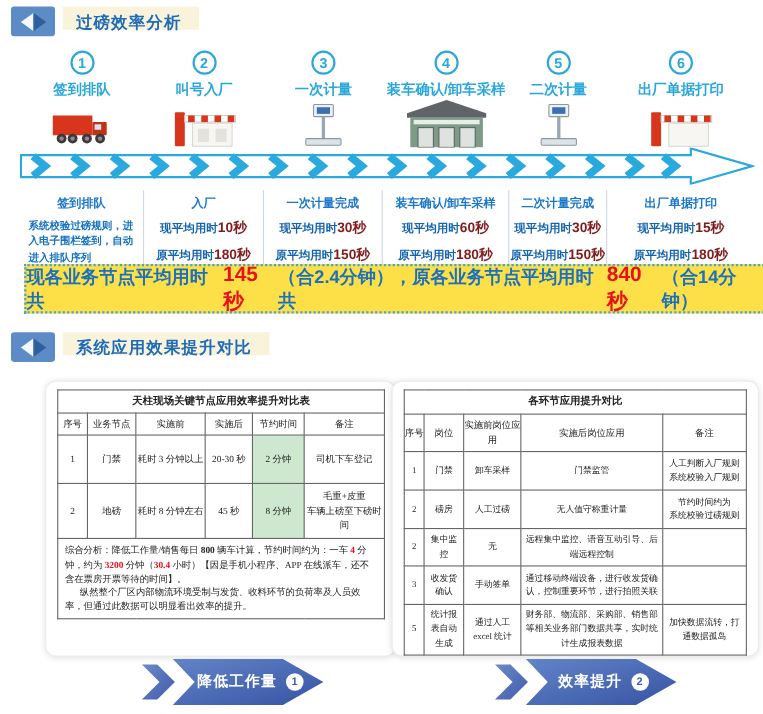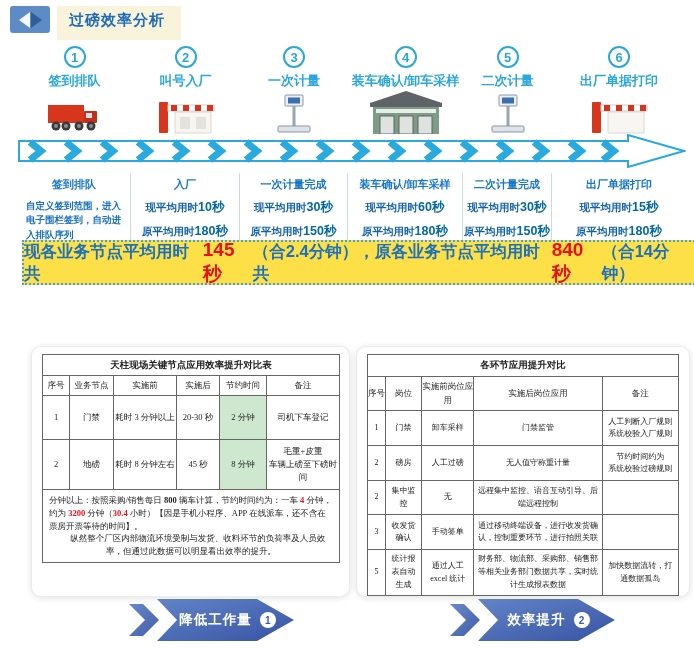--- a/index.html
+++ b/index.html
@@ -4,58 +4,58 @@
 <style>
   * { margin:0; padding:0; box-sizing:border-box; }
   body { font-family:"Liberation Sans","DejaVu Sans",sans-serif; background:#fff; }
   #page { position:relative; width:694px; height:649px; background:#ffffff; overflow:hidden; }
 
   
   .sec-header { position:absolute; left:10px; display:flex; align-items:stretch; }
   .hdr-icon { width:40px; height:27px; background:#5d8bc6; border-radius:3px; display:flex; align-items:center; justify-content:center; }
   .tri-white { width:0; height:0; border-top:8px solid transparent; border-bottom:8px solid transparent; border-right:11px solid #f4f7fb; }
   .tri-dark  { width:0; height:0; border-top:8px solid transparent; border-bottom:8px solid transparent; border-left:11px solid #2e5f9b; margin-left:1px; }
-  .hdr-title { margin-left:7px; background:#faf3dc; color:#1e6cb8; font-weight:bold; font-size:15px; padding:5px 16px 0 12px; letter-spacing:1px; height:34px; }
+  .hdr-title { margin-left:7px; background:#faf3dc; color:#1e6cb8; font-weight:bold; font-size:15px; padding:5px 16px 0 12px; letter-spacing:1px; height:21px; }
 
   
   .flow { position:absolute; top:46px; left:18px; width:668px; }
   .grid6 { display:grid; grid-template-columns:113px 109px 108px 115px 89px 134px; }
   .step-cell { display:flex; flex-direction:column; align-items:center; }
   .circle { width:22px; height:22px; border:2px solid #2aa7db; border-radius:50%; color:#2aa7db; font-size:13px; font-weight:bold; display:flex; align-items:center; justify-content:center; }
   .step-label { margin-top:4px; color:#2aa7db; font-size:13px; font-weight:bold; white-space:nowrap; }
   .icon-cell { display:flex; align-items:flex-end; justify-content:center; height:44px; }
 
   .arrow-wrap { margin-top:0px; height:34px; }
 
   
   .timings { margin-top:5px; }
   .tcol { text-align:center; padding-top:4px; border-right:1px solid #ccd8e2; min-height:62px; }
   .tcol:last-child { border-right:none; }
   .t-title { color:#1877c8; font-size:11px; font-weight:bold; margin-bottom:7px; }
   .t-desc { color:#1570bf; font-size:9.5px; font-weight:bold; line-height:1.5; padding:0 8px; text-align:left; }
   .t-line { margin-top:7px; font-size:10.5px; font-weight:bold; color:#1464ad; }
-  .t-val { color:#0369a1; font-size:12.5px; font-weight:bold;margin-top:23px; }
+  .t-val { color:#7f1d1d; font-size:12.5px; font-weight:bold;margin-top:23px; }
 
   
   .summary { position:absolute; top:240px; left:22px; width:681px; height:45px; border:2px dotted #45a3d8; display:flex; align-items:center; justify-content:flex-end; font-size:16.5px; font-weight:bold; color:#1c70bd; background:#fde047; }
   .summary .big-red { color:#e8111a; font-size:19px; }
 
   
   .card { position:absolute; top:346px; height:251px; background:#fff; border:1px solid #ececec; border-radius:10px; box-shadow:0 1px 6px rgba(0,0,0,0.12); padding:7px 10px; }
-  .card.left { left:31px; width:319px; }
+  .card.left { left:41px; width:319px; }
   .card.right { left:356px; width:334px; }
   .doc-table { border-collapse:collapse; width:100%; font-family:"Liberation Serif","DejaVu Serif",serif; color:#222; table-layout:fixed; }
   .doc-table td { border:1px solid #666; text-align:center; vertical-align:middle; font-size:8.5px; line-height:1.5; padding:2px 1px; }
   .doc-table .tt { font-weight:bold; font-size:9.5px; padding:3px 0; }
   .doc-table .hd { font-size:8.5px; padding:3px 0; }
   .green { background:#cde8cf; }
   .analysis { text-align:left !important; font-size:9px; line-height:1.8; padding:4px 6px !important; }
   .analysis .red { color:#e8111a; font-weight:bold; }
   .analysis .blk { font-weight:bold; }
-  .analysis .p2 { text-indent:1.6em;text-align:center; }
+  .analysis .p2 { text-indent:1.6em; }
   .rt td { font-size:8px; line-height:1.6; padding:3px 2px; }
 
   
   .banner { position:absolute; top:599px; width:165px; height:42px; }
   .banner svg { position:absolute; left:0; top:0; }
   .banner-content { position:absolute; left:46px; right:14px; top:0; bottom:0; display:flex; align-items:center; justify-content:center; gap:8px; }
   .banner-label { color:#fff; font-size:13.5px; font-weight:bold; letter-spacing:1px; white-space:nowrap; }
   .banner-num { width:16px; height:16px; background:#fff; border-radius:50%; color:#3b5cab; font-size:10px; font-weight:bold; display:flex; align-items:center; justify-content:center; }
 </style>
 </head>
@@ -189,21 +189,21 @@
             <path d="M516,8 l11,9 l-11,9"></path>
           <path d="M552,8 l11,9 l-11,9"></path>
             <path d="M585,8 l11,9 l-11,9"></path>
         </g>
       </svg>
     </div>
 
     <div class="grid6 timings">
       <div class="tcol">
         <div class="t-title">签到排队</div>
-        <div class="t-desc">自定义签到范围，进入电子围栏签到，自动进入排队序列</div>
+        <div class="t-desc">系统校验过磅规则，进入电子围栏签到，自动进入排队序列</div>
       </div>
       <div class="tcol">
         <div class="t-title">入厂</div>
         <div class="t-line"><span>现平均用时</span><span class="t-val">10秒</span></div>
         <div class="t-line"><span>原平均用时</span><span class="t-val">180秒</span></div>
       </div>
       <div class="tcol">
         <div class="t-title">一次计量完成</div>
         <div class="t-line"><span>现平均用时</span><span class="t-val">30秒</span></div>
         <div class="t-line"><span>原平均用时</span><span class="t-val">150秒</span></div>
@@ -227,20 +227,27 @@
   </div>
 
   <div class="summary">
     <span>现各业务节点平均用时共</span>
       <span class="big-red">145秒</span>
       <span>（合2.4分钟），原各业务节点平均用时共</span>
       <span class="big-red">840秒</span>
       <span>（合14分钟）</span>
   </div>
 
+  <div class="sec-header" style="top:302px;">
+    <div class="hdr-icon">
+      <span class="tri-white"></span>
+      <span class="tri-dark"></span>
+    </div>
+    <div class="hdr-title">系统应用效果提升对比</div>
+  </div>
 
   <div class="card left">
     <table class="doc-table">
       <colgroup>
           <col style="width:27px">
           <col style="width:44px">
           <col style="width:63px">
           <col style="width:43px">
           <col style="width:47px">
           <col style="width:73px">
@@ -272,21 +279,21 @@
         <td>45 秒</td>
         <td class="green">8 分钟</td>
         <td>
               <div>毛重+皮重</div>
               <div>车辆上磅至下磅时间</div>
             </td>
       </tr>
       <tr>
         <td colspan="6" class="analysis">
           <div>
-            <span>分钟以上：按照采购/销售每日 </span><span class="blk">800</span><span> 辆车计算，节约时间约为：一车 </span><span class="red">4</span><span> 分钟，约为 </span><span class="red">3200</span><span> 分钟（</span><span class="red">30.4</span><span> 小时）【因是手机小程序、APP 在线派车，还不含在票房开票等待的时间】。</span>
+            <span>综合分析：降低工作量/销售每日 </span><span class="blk">800</span><span> 辆车计算，节约时间约为：一车 </span><span class="red">4</span><span> 分钟，约为 </span><span class="red">3200</span><span> 分钟（</span><span class="red">30.4</span><span> 小时）【因是手机小程序、APP 在线派车，还不含在票房开票等待的时间】。</span>
           </div>
           <div class="p2">纵然整个厂区内部物流环境受制与发货、收料环节的负荷率及人员效率，但通过此数据可以明显看出效率的提升。</div>
         </td>
       </tr>
     </tbody>
       </table>
   </div>
 
   <div class="card right">
     <table class="doc-table rt">

